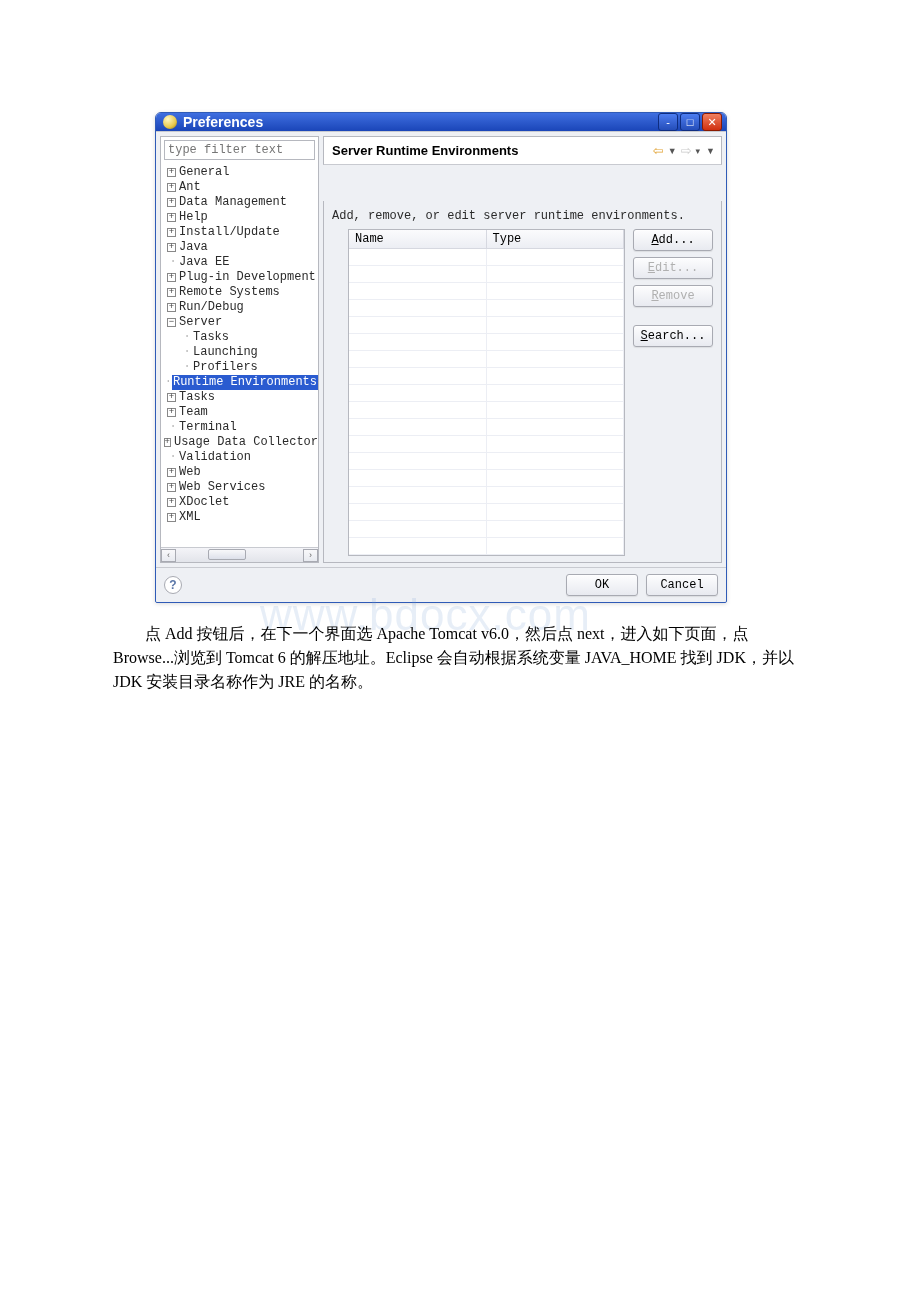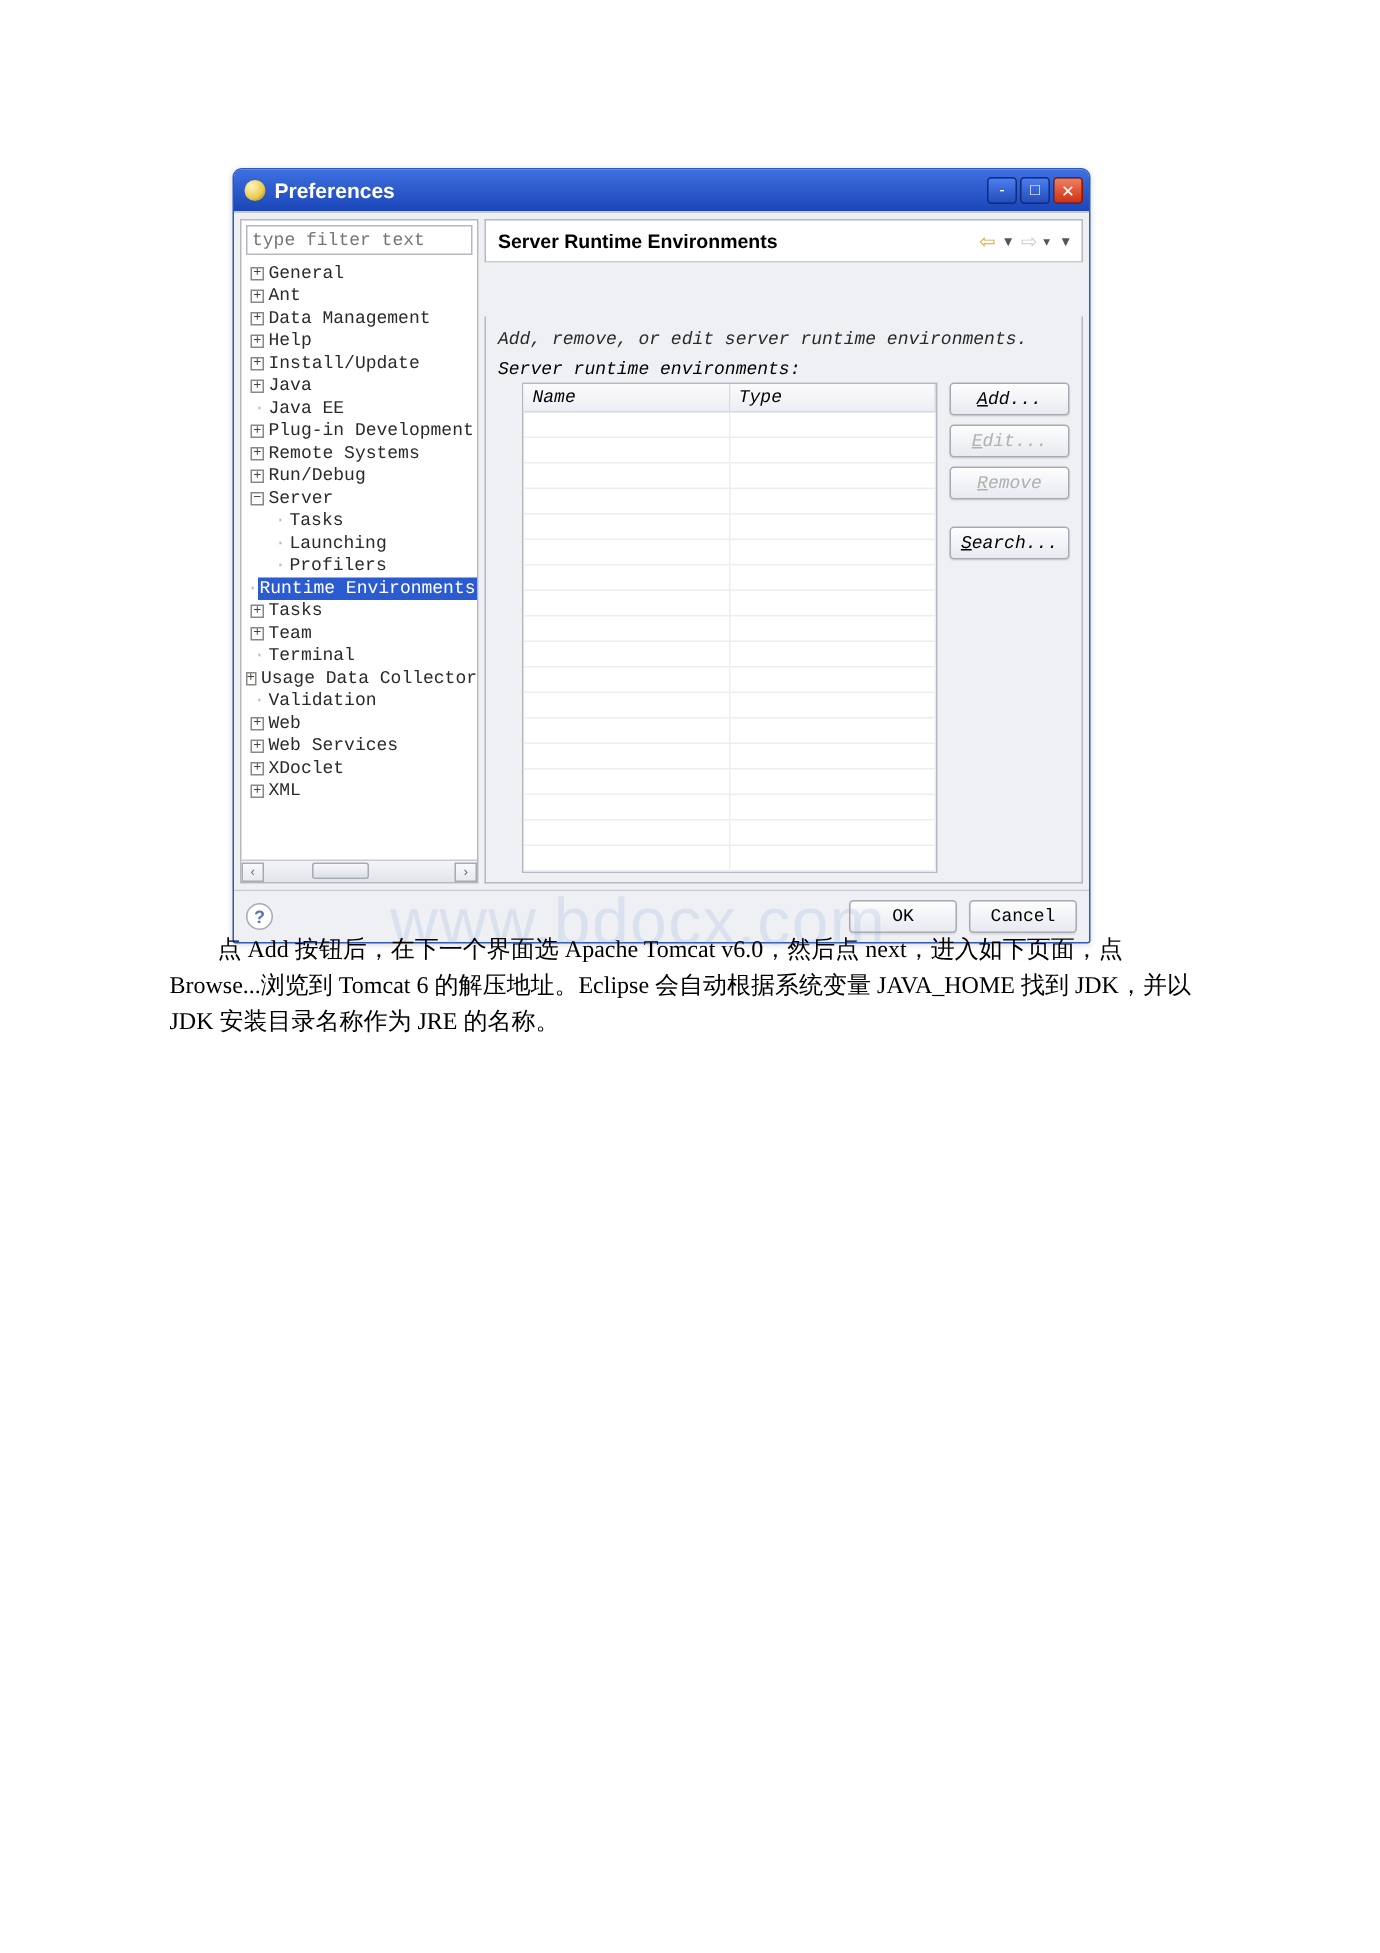--- a/index.html
+++ b/index.html
@@ -16,21 +16,21 @@
     position: absolute;
     left: 155px;
     top: 112px;
     width: 572px;
     border: 1px solid #2f5bb7;
     border-radius: 6px 6px 2px 2px;
     box-shadow: 0 1px 4px rgba(0,0,0,0.15);
     background: #eef0f4;
   }
   .titlebar {
-    height: 28px;
+    height: 18px;
     background: linear-gradient(#3f6fe0, #1a45b8);
     border-radius: 5px 5px 0 0;
     display: flex;
     align-items: center;
     padding: 0 4px 0 7px;
     color: #fff;
   }
   .title-icon {
     width: 14px; height: 14px;
     border-radius: 50%;
@@ -137,21 +137,20 @@
   .content {
     background:#eef0f4;
     border:1px solid #b6b8bf;
     border-top:none;
     padding: 8px 8px 6px 8px;
     flex:1;
     display:flex;
     flex-direction:column;
     font-family:"Courier New",monospace;
     font-size:12px;
-    font-style:italic;
   }
   .desc { color:#2a2a2a; margin-bottom:6px;}
   .listlabel { margin-bottom:2px;}
   .contentrow { display:flex; gap:8px; flex:1;margin-left:16px;}
   .table {
     flex:1;
     border:1px solid #b6b8bf;
     background:#fff;
   }
   .thead { display:flex; height:19px; }
@@ -377,21 +376,20 @@
         <div class="navicons">
           <span class="nav">⇦</span>
           <span class="dd">▼</span>
           <span class="nav dis">⇨</span>
           <span class="dd dis">▾</span>
           <span class="dd" style="margin-left:4px;">▼</span>
         </div>
       </div>
       <div class="content">
         <div class="desc">Add, remove, or edit server runtime environments.</div>
-        <div class="listlabel">Server runtime environments:</div>
         <div class="contentrow">
           <div class="table">
             <div class="thead">
               <div class="th">Name</div>
               <div class="th">Type</div>
             </div>
             <div class="tbody" id="tbody">
                 <div class="trow">
                   <div class="td"></div>
                   <div class="td"></div>

